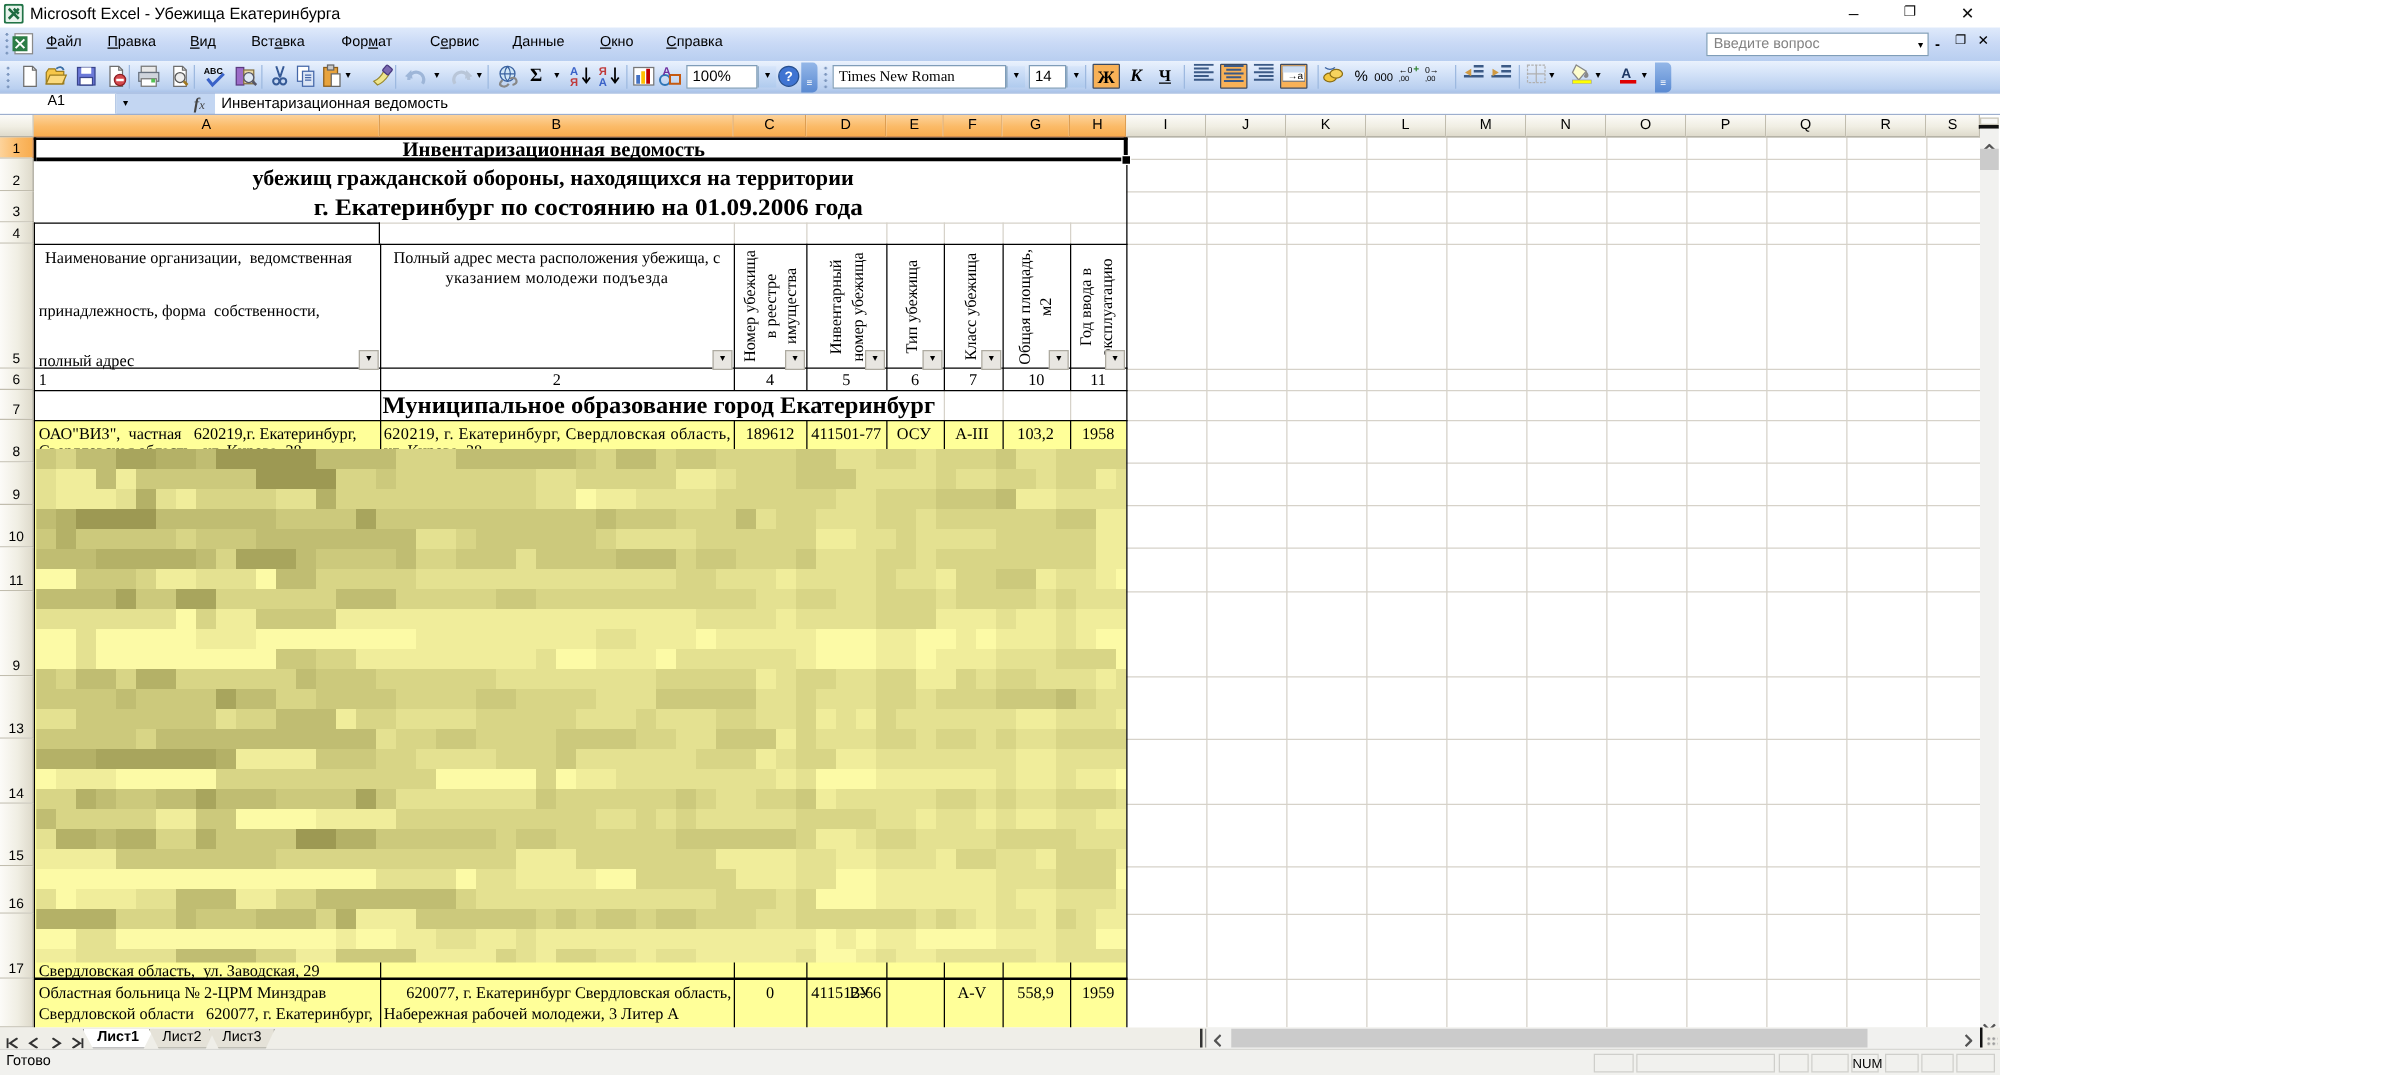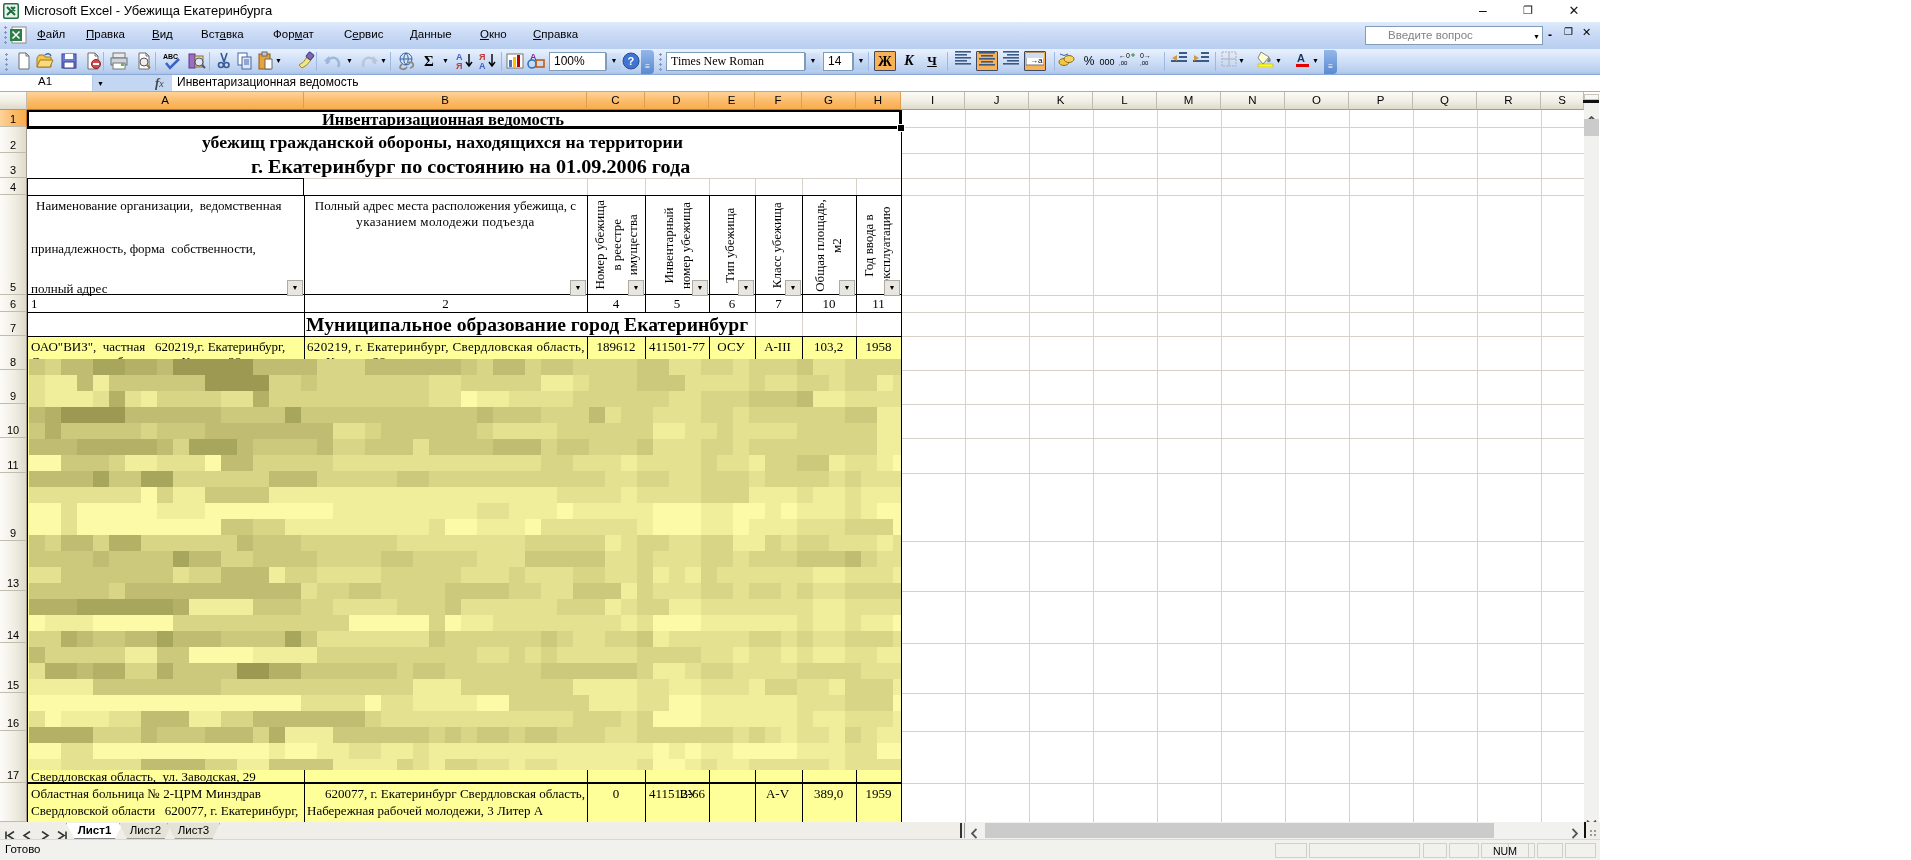--- a/index.html
+++ b/index.html
@@ -59,21 +59,21 @@
       <div class="abs mi" style="left:37px"><u>Ф</u>айл</div>
       <div class="abs mi" style="left:86px"><u>П</u>равка</div>
       <div class="abs mi" style="left:152px"><u>В</u>ид</div>
       <div class="abs mi" style="left:201px">Вст<u>а</u>вка</div>
       <div class="abs mi" style="left:273px">Фор<u>м</u>ат</div>
       <div class="abs mi" style="left:344px">С<u>е</u>рвис</div>
       <div class="abs mi" style="left:410px"><u>Д</u>анные</div>
       <div class="abs mi" style="left:480px"><u>О</u>кно</div>
       <div class="abs mi" style="left:533px"><u>С</u>правка</div>
       <div class="abs" style="left:1365px;top:4px;width:178px;height:19px;background:#fff;border:1px solid #7f9db9">
-        <div class="abs" style="left:22px;top:2px;font-size:11.5px;color:#838383">Введите вопрос</div>
+        <div class="abs" style="left:5px;top:2px;font-size:11.5px;color:#838383">Введите вопрос</div>
         <div class="abs" style="right:2px;top:6px;font-size:7px">▼</div>
       </div>
       <div class="abs" style="left:1548px;top:6px;font-size:12px;font-weight:700">-</div>
       <div class="abs" style="left:1564px;top:4px;font-size:10px">❐</div>
       <div class="abs" style="left:1582px;top:4px;font-size:11px">✕</div>
     </div>
     <div class="abs" id="tbar">
       <div class="abs handle" style="left:5px;top:3px;height:20px"></div>
       <div class="abs tsep" style="left:103px"></div>
       <div class="abs tsep" style="left:155px"></div>
@@ -487,21 +487,21 @@
     <div class="abs" style="left:307px;top:352px;width:278px;height:7px;overflow:hidden"><span class="ct serif" style="font-size:13px">ул. Кирова, 28</span></div>
     <div class="abs ct serif" style="left:31px;top:769px;font-size:13px">Свердловская область,&nbsp;&nbsp;ул. Заводская, 29</div>
     <div class="abs ct serif" style="left:31px;top:786px;font-size:13px">Областная больница № 2-ЦРМ Минздрав</div>
     <div class="abs ct serif" style="left:31px;top:803px;font-size:13px">Свердловской области&nbsp;&nbsp;&nbsp;620077, г. Екатеринбург,</div>
     <div class="abs ct serif" style="left:325px;top:786px;font-size:13px">620077, г. Екатеринбург Свердловская область,</div>
     <div class="abs ct serif" style="left:307px;top:803px;font-size:13px">Набережная рабочей молодежи, 3 Литер А</div>
     <div class="abs ct serif" style="left:616.0px;top:786px;font-size:13px;transform:translateX(-50%)">0</div>
     <div class="abs ct serif" style="left:677.0px;top:786px;font-size:13px;transform:translateX(-50%)">411512-66</div>
     <div class="abs ct serif" style="left:688px;top:786px;font-size:13px;transform:translateX(-50%)">ВУ</div>
     <div class="abs ct serif" style="left:777.5px;top:786px;font-size:13px;transform:translateX(-50%)">А-V</div>
-    <div class="abs ct serif" style="left:828.5px;top:786px;font-size:13px;transform:translateX(-50%)">389,0</div>
+    <div class="abs ct serif" style="left:828.5px;top:786px;font-size:13px;transform:translateX(-50%)">558,9</div>
     <div class="abs ct serif" style="left:878.5px;top:786px;font-size:13px;transform:translateX(-50%)">1959</div>
     <svg width="872" height="411" style="position:absolute;left:29px;top:359px" shape-rendering="crispEdges">
       <rect x="0" y="0" width="16" height="16" fill="#ccc97c"></rect>
       <rect x="16" y="0" width="16" height="16" fill="#d8d586"></rect>
       <rect x="32" y="0" width="32" height="16" fill="#c0bd72"></rect>
       <rect x="64" y="0" width="32" height="16" fill="#a8a55d"></rect>
       <rect x="96" y="0" width="32" height="16" fill="#b4b167"></rect>
       <rect x="128" y="0" width="16" height="16" fill="#c0bd72"></rect>
       <rect x="144" y="0" width="80" height="16" fill="#9d9953"></rect>
       <rect x="224" y="0" width="64" height="16" fill="#c0bd72"></rect>
@@ -1055,16 +1055,16 @@
         <path d="M0.5 1 L5 5.5 L0.5 10" stroke="#555" stroke-width="1.8" fill="none"></path>
       </svg></div>
     <div class="abs" style="left:1584px;top:822px;width:2px;height:16px;background:#111"></div>
     <div class="abs" style="left:1589px;top:829px;width:9px;height:8px;background-image:radial-gradient(circle,#9a9a9a 1px,rgba(0,0,0,0) 1.2px);background-size:4px 4px"></div>
     <div class="abs" style="left:0;top:839px;width:1600px;height:21px;background:#f1f1ee;border-top:1px solid #d8d8d4"></div>
     <div class="abs" style="left:5px;top:843px;font-size:11.5px;color:#000">Готово</div>
     <div class="abs" style="left:1275px;top:843px;width:32px;height:15px;border:1px solid #cfcfcb;font-size:10.5px;text-align:center;line-height:14px"></div>
     <div class="abs" style="left:1309px;top:843px;width:111px;height:15px;border:1px solid #cfcfcb;font-size:10.5px;text-align:center;line-height:14px"></div>
     <div class="abs" style="left:1423px;top:843px;width:24px;height:15px;border:1px solid #cfcfcb;font-size:10.5px;text-align:center;line-height:14px"></div>
     <div class="abs" style="left:1449px;top:843px;width:30px;height:15px;border:1px solid #cfcfcb;font-size:10.5px;text-align:center;line-height:14px"></div>
-    <div class="abs" style="left:1481px;top:843px;width:48px;height:15px;border:1px solid #cfcfcb;font-size:10.5px;text-align:center;line-height:14px">NUM</div>
+    <div class="abs" style="left:1481px;top:843px;width:22px;height:15px;border:1px solid #cfcfcb;font-size:10.5px;text-align:center;line-height:14px">NUM</div>
     <div class="abs" style="left:1508px;top:843px;width:27px;height:15px;border:1px solid #cfcfcb;font-size:10.5px;text-align:center;line-height:14px"></div>
     <div class="abs" style="left:1537px;top:843px;width:26px;height:15px;border:1px solid #cfcfcb;font-size:10.5px;text-align:center;line-height:14px"></div>
     <div class="abs" style="left:1565px;top:843px;width:31px;height:15px;border:1px solid #cfcfcb;font-size:10.5px;text-align:center;line-height:14px"></div>
   </div>
 </body></html>

